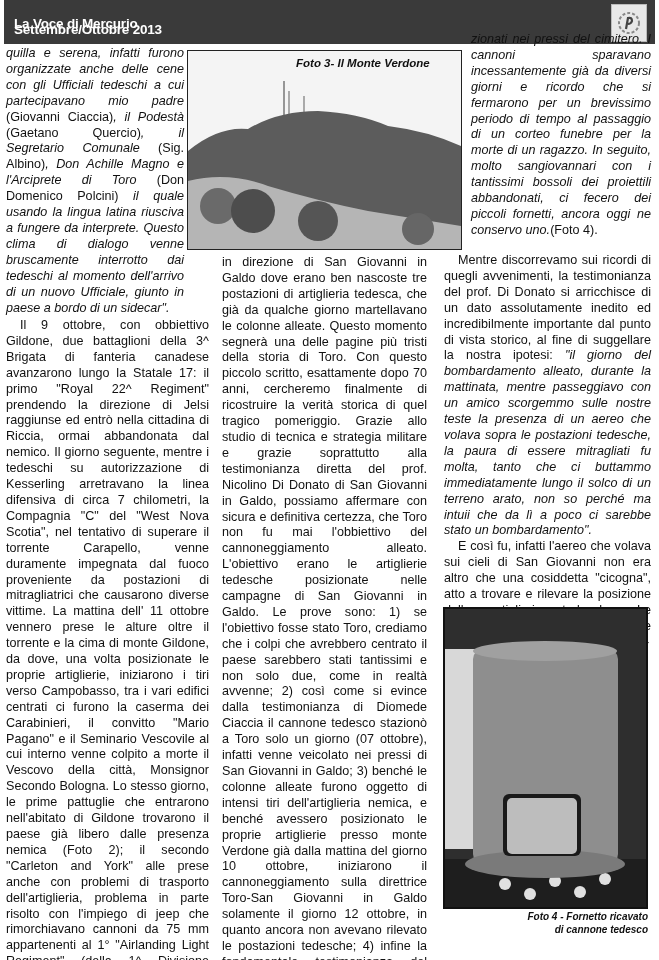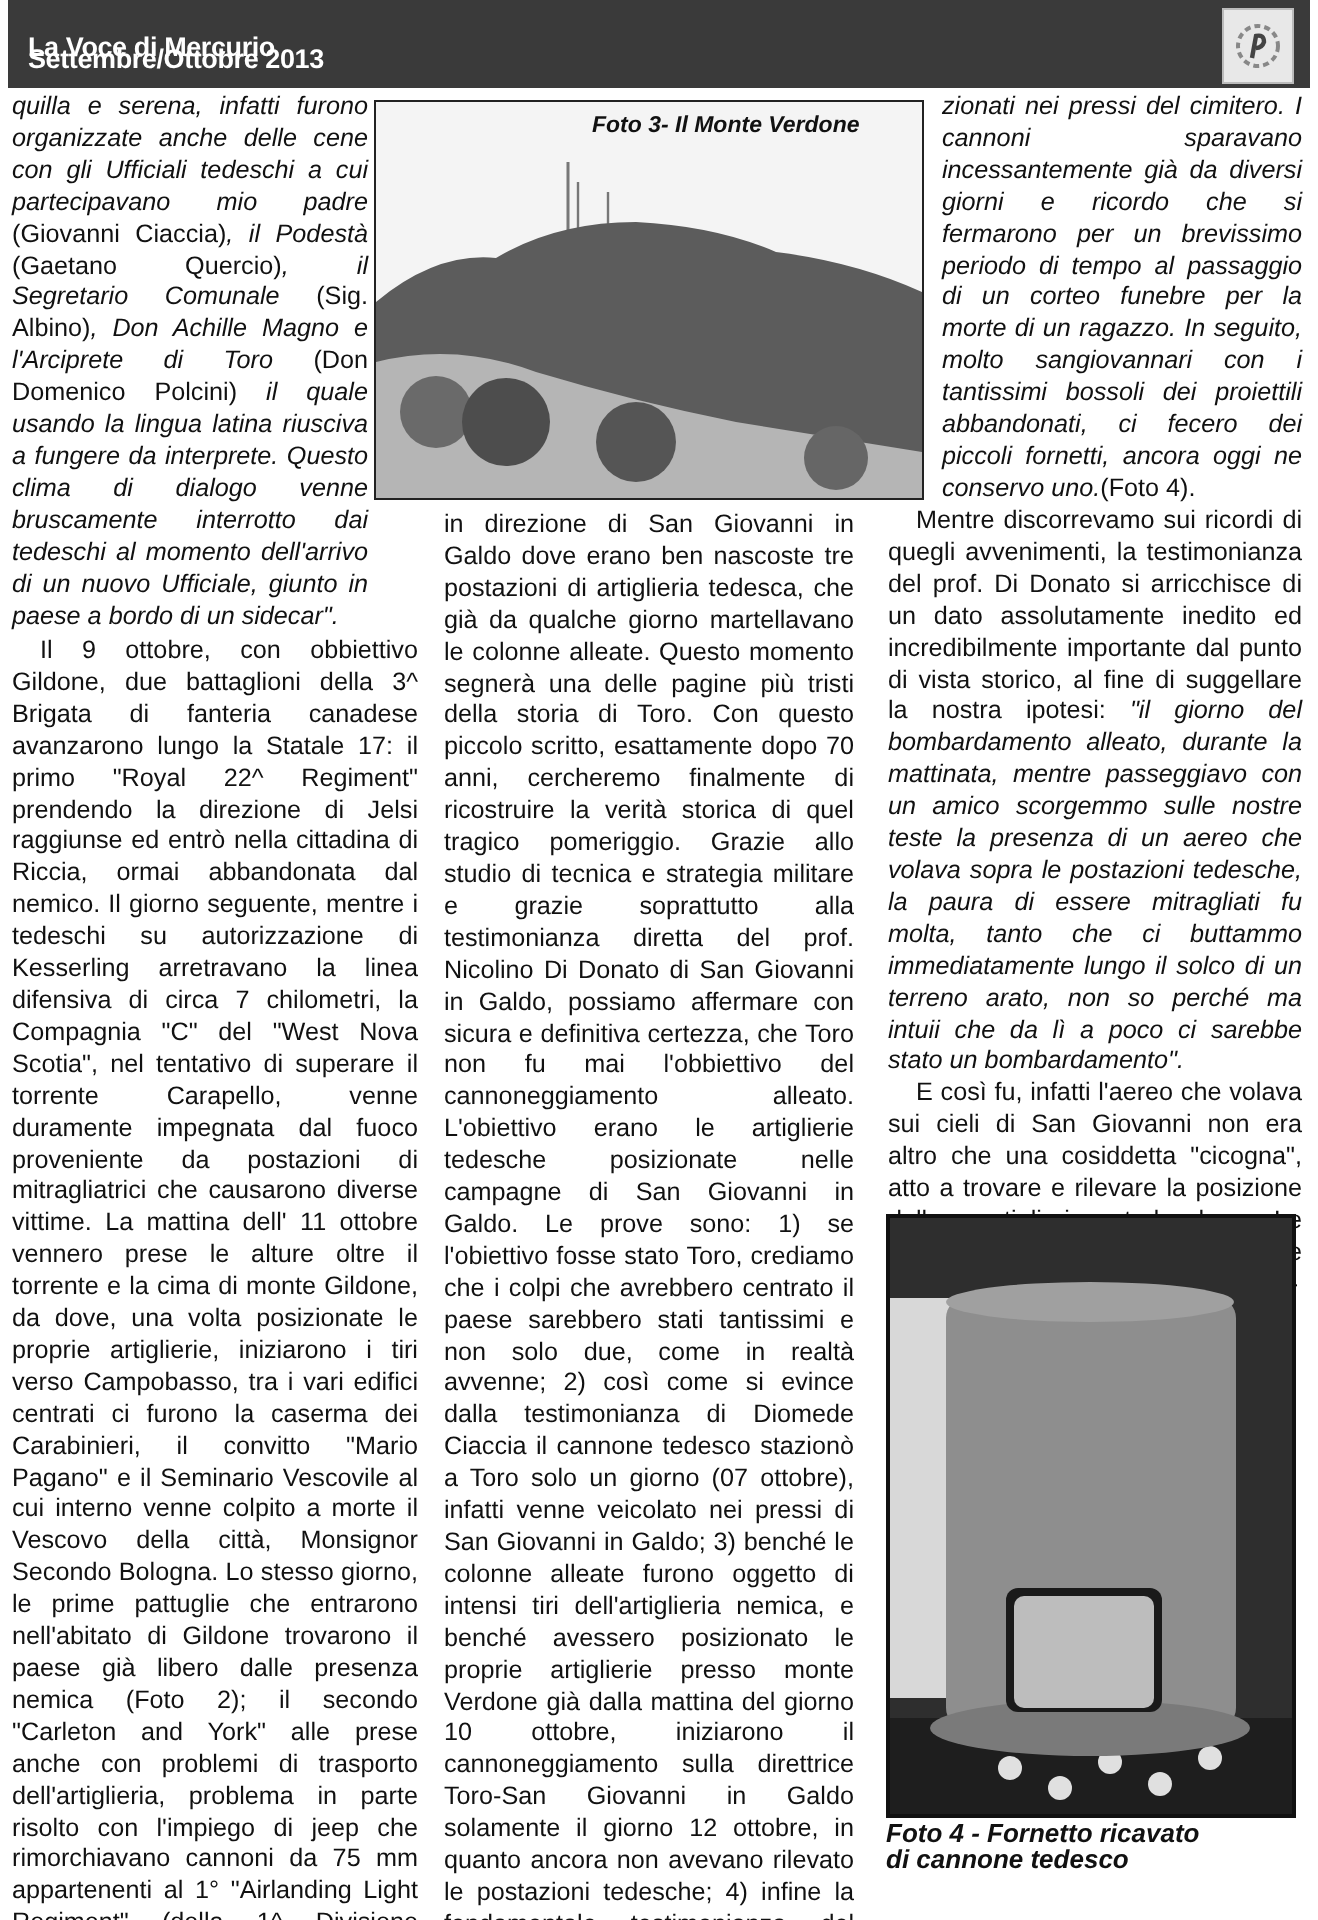--- a/index.html
+++ b/index.html
@@ -11,26 +11,26 @@
   .header .t1 { top: 16px; text-align: center; }
   .header .t2 { top: 22px; }
   .logo { position: absolute; right: 8px; top: 4px; width: 34px; height: 36px; background: #e8e8e8;
           border: 1px solid #bbb; display: flex; align-items: center; justify-content: center; }
   .col { position: absolute; font-size: 12.6px; line-height: 15.9px; text-align: justify; }
   .col p { margin: 0; }
   .col p.ind { text-indent: 14px; }
   .col i { font-style: italic; margin-top: 17px; }
   #c1 { left: 6px; top: 46px; width: 203px; }
   #c2 { left: 222px; top: 255px; width: 205px; }
-  #c3 { left: 471px; top: 46px; width: 180px; }
+  #c3 { left: 471px; top: 32px; width: 180px; }
   #c3b { left: 444px; top: 253px; width: 207px; }
   .photo3 { position: absolute; left: 187px; top: 50px; width: 273px; height: 198px; border: 1px solid #222; overflow: hidden; background: #0f766e; }
   .photo3 .cap { position: absolute; left: 108px; top: 6px; font-size: 11.5px; font-weight: bold; font-style: italic; color: #111; }
   .photo4 { position: absolute; left: 443px; top: 607px; width: 201px; height: 298px; border: 2px solid #111; overflow: hidden; background: #3a3a3a; }
-  .cap4 { position: absolute; left: 443px; top: 910px; width: 205px; text-align: left; font-size: 13px; font-weight: bold; font-style: italic; line-height: 13px; }
+  .cap4 { position: absolute; left: 443px; top: 910px; width: 205px; text-align: right; font-size: 10px; font-weight: bold; font-style: italic; line-height: 13px; }
   .flow1 { position: absolute; left: 6px; top: 254px; width: 203px; }
 </style>
 </head>
 <body>
 
 <div class="header">
   <div class="t1">La Voce di Mercurio</div>
   <div class="t2">Settembre/Ottobre 2013</div>
   <div class="logo">
     <svg width="26" height="28" viewBox="0 0 26 28">

